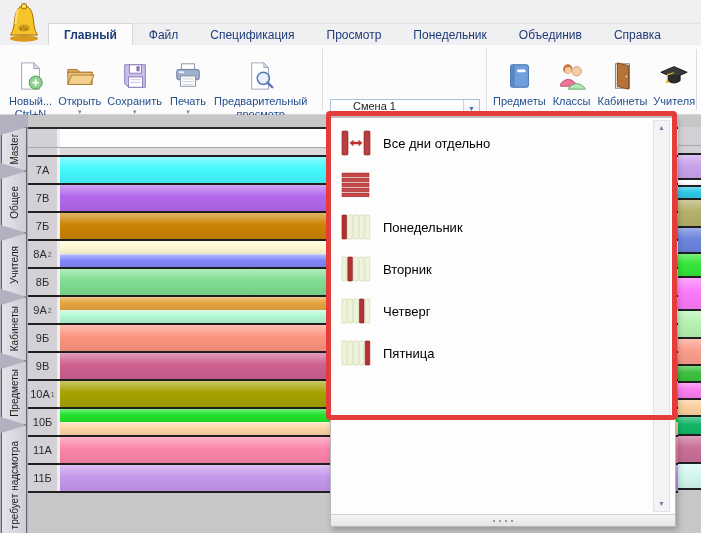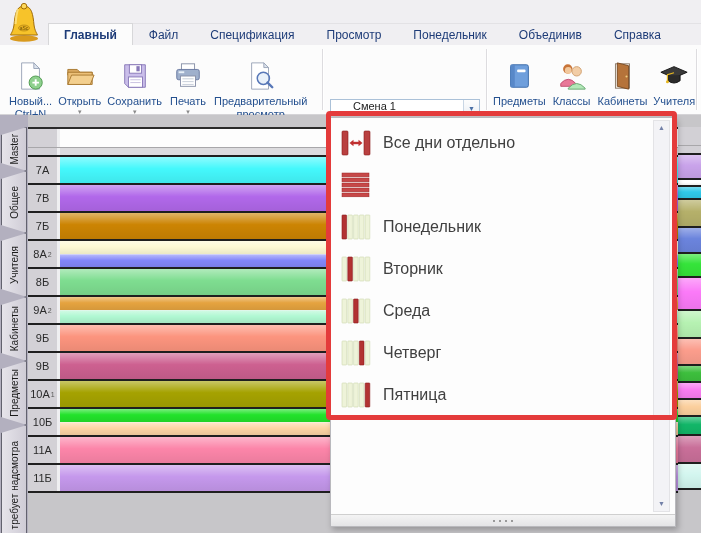--- a/index.html
+++ b/index.html
@@ -95,21 +95,21 @@
               background-image:linear-gradient(rgba(255,255,255,.35), rgba(255,255,255,0) 45%, rgba(0,0,0,.06)); }
   
   .popup {
     position:absolute; left:330px; top:2px; width:346px; height:410px;
     background:#fdfdfd; border:1px solid #b9b9bd; box-shadow:2px 3px 6px rgba(0,0,0,.25);
     z-index:10;
   }
   .pop-items { position:absolute; left:0; top:4px; right:24px; }
   .pop-item { height:42px; display:flex; align-items:center; cursor:default; }
   .pop-item .picon { width:30px; height:26px; margin:0 12px 0 10px; flex:0 0 auto; }
-  .pop-item .ptext { font-size:16px; color:#404040; }
+  .pop-item .ptext { font-size:13px; color:#000000; }
   .vscroll {
     position:absolute; right:5px; top:2px; bottom:14px; width:17px;
     background:#f3f3f6; border:1px solid #e3e3e6;
     display:flex; flex-direction:column; justify-content:space-between; align-items:center;
   }
   .vscroll .arr { font-size:7px; color:#7280a8; line-height:14px; }
   .resize-grip {
     position:absolute; left:0; right:0; bottom:0; height:12px;
     background:linear-gradient(#f4f4f4,#e4e4e6); border-top:1px solid #cfcfcf;
     display:flex; align-items:center; justify-content:center; gap:4px;
@@ -455,30 +455,20 @@
                 <rect x="12.6" y="1" width="4.6" height="24" rx=".6" fill="#eef3d9" stroke="#cdd9ae" stroke-width=".6"></rect>
                 <rect x="18.4" y="1" width="4.6" height="24" rx=".6" fill="#eef3d9" stroke="#cdd9ae" stroke-width=".6"></rect>
                 <rect x="24.2" y="1" width="4.6" height="24" rx=".6" fill="#eef3d9" stroke="#cdd9ae" stroke-width=".6"></rect>
               </svg></div>
             <div class="ptext">Вторник</div>
           </div>
           <div class="pop-item">
             <div class="picon"><svg viewBox="0 0 30 26">
                 <rect x="1" y="1" width="4.6" height="24" rx=".6" fill="#eef3d9" stroke="#cdd9ae" stroke-width=".6"></rect>
                 <rect x="6.8" y="1" width="4.6" height="24" rx=".6" fill="#eef3d9" stroke="#cdd9ae" stroke-width=".6"></rect>
-                <rect x="12.6" y="1" width="4.6" height="24" rx=".6" fill="#b23232" stroke="#8a1a1a" stroke-width=".6"></rect>
-                <rect x="18.4" y="1" width="4.6" height="24" rx=".6" fill="#eef3d9" stroke="#cdd9ae" stroke-width=".6"></rect>
-                <rect x="24.2" y="1" width="4.6" height="24" rx=".6" fill="#eef3d9" stroke="#cdd9ae" stroke-width=".6"></rect>
-              </svg></div>
-            <div class="ptext">Среда</div>
-          </div>
-          <div class="pop-item">
-            <div class="picon"><svg viewBox="0 0 30 26">
-                <rect x="1" y="1" width="4.6" height="24" rx=".6" fill="#eef3d9" stroke="#cdd9ae" stroke-width=".6"></rect>
-                <rect x="6.8" y="1" width="4.6" height="24" rx=".6" fill="#eef3d9" stroke="#cdd9ae" stroke-width=".6"></rect>
                 <rect x="12.6" y="1" width="4.6" height="24" rx=".6" fill="#eef3d9" stroke="#cdd9ae" stroke-width=".6"></rect>
                 <rect x="18.4" y="1" width="4.6" height="24" rx=".6" fill="#b23232" stroke="#8a1a1a" stroke-width=".6"></rect>
                 <rect x="24.2" y="1" width="4.6" height="24" rx=".6" fill="#eef3d9" stroke="#cdd9ae" stroke-width=".6"></rect>
               </svg></div>
             <div class="ptext">Четверг</div>
           </div>
           <div class="pop-item">
             <div class="picon"><svg viewBox="0 0 30 26">
                 <rect x="1" y="1" width="4.6" height="24" rx=".6" fill="#eef3d9" stroke="#cdd9ae" stroke-width=".6"></rect>
                 <rect x="6.8" y="1" width="4.6" height="24" rx=".6" fill="#eef3d9" stroke="#cdd9ae" stroke-width=".6"></rect>

